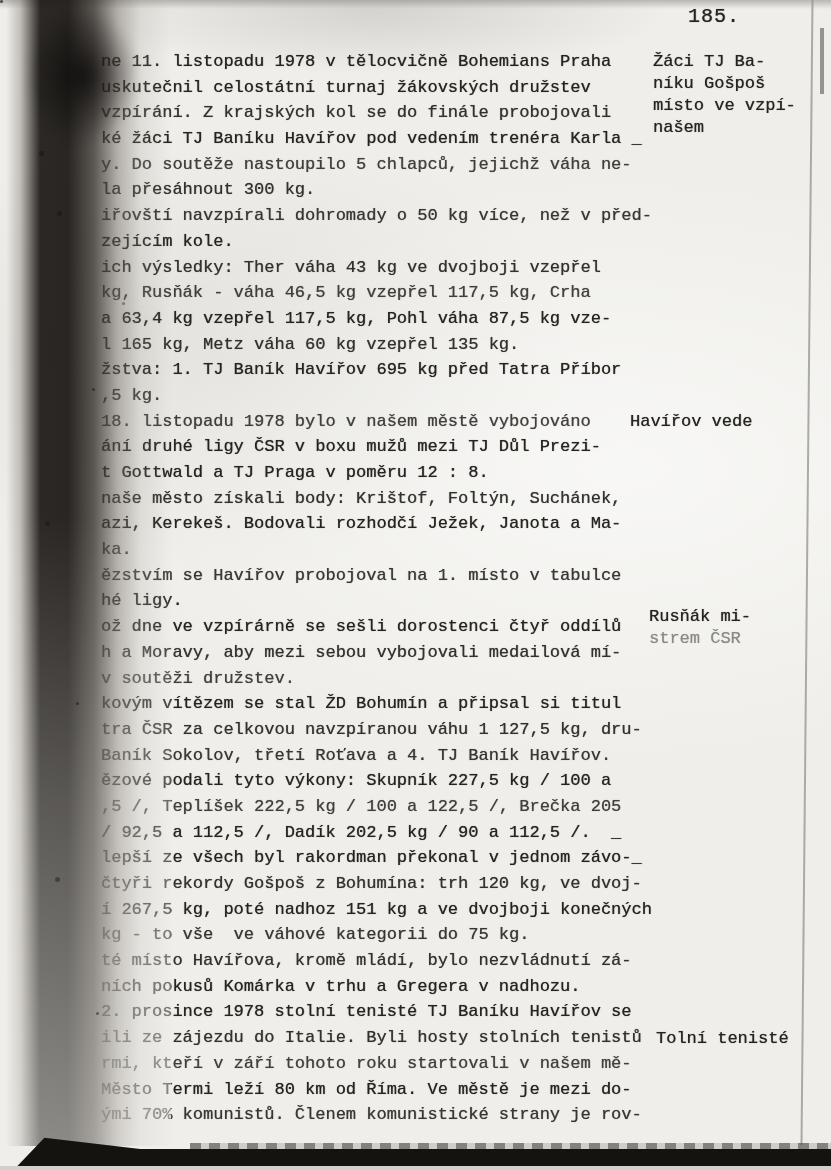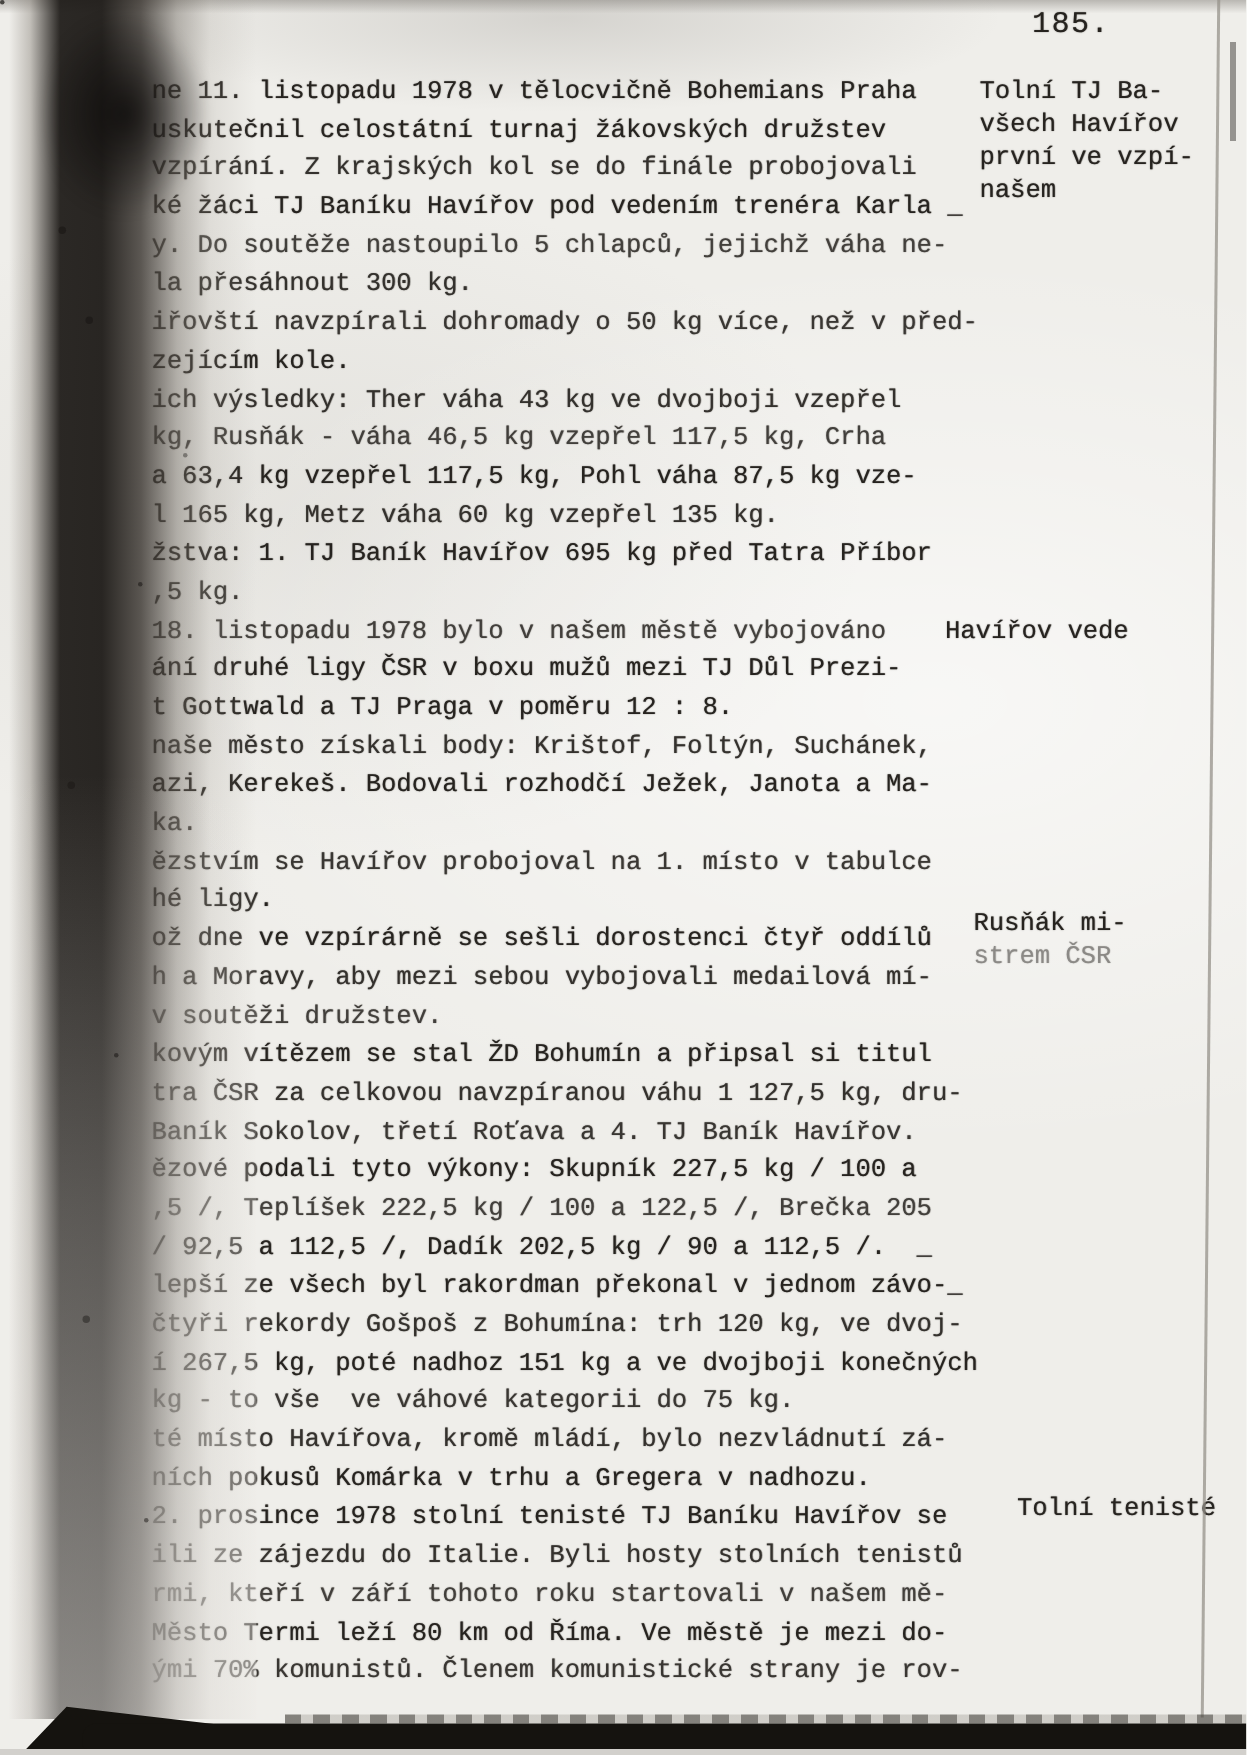--- a/index.html
+++ b/index.html
@@ -69,24 +69,24 @@
 <body style="--ink: #26231f;">
 
 <div class="page">
   <div class="top-smudge"></div>
 
   <div class="page-number ink">185.</div>
 
   <div class="body-text ink"><div class="bline">ne 11. listopadu 1978 v tělocvičně Bohemians Praha</div><div class="bline">uskutečnil celostátní turnaj žákovských družstev</div><div class="bline">vzpírání. Z krajských kol se do finále probojovali</div><div class="bline">ké žáci TJ Baníku Havířov pod vedením trenéra Karla _</div><div class="bline">y. Do soutěže nastoupilo 5 chlapců, jejichž váha ne-</div><div class="bline">la přesáhnout 300 kg.</div><div class="bline">iřovští navzpírali dohromady o 50 kg více, než v před-</div><div class="bline">zejícím kole.</div><div class="bline">ich výsledky: Ther váha 43 kg ve dvojboji vzepřel</div><div class="bline">kg, Rusňák - váha 46,5 kg vzepřel 117,5 kg, Crha</div><div class="bline">a 63,4 kg vzepřel 117,5 kg, Pohl váha 87,5 kg vze-</div><div class="bline">l 165 kg, Metz váha 60 kg vzepřel 135 kg.</div><div class="bline">žstva: 1. TJ Baník Havířov 695 kg před Tatra Příbor</div><div class="bline">,5 kg.</div><div class="bline">18. listopadu 1978 bylo v našem městě vybojováno</div><div class="bline">ání druhé ligy ČSR v boxu mužů mezi TJ Důl Prezi-</div><div class="bline">t Gottwald a TJ Praga v poměru 12 : 8.</div><div class="bline">naše město získali body: Krištof, Foltýn, Suchánek,</div><div class="bline">azi, Kerekeš. Bodovali rozhodčí Ježek, Janota a Ma-</div><div class="bline">ka.</div><div class="bline">ězstvím se Havířov probojoval na 1. místo v tabulce</div><div class="bline">hé ligy.</div><div class="bline">ož dne ve vzpírárně se sešli dorostenci čtyř oddílů</div><div class="bline">h a Moravy, aby mezi sebou vybojovali medailová mí-</div><div class="bline">v soutěži družstev.</div><div class="bline">kovým vítězem se stal ŽD Bohumín a připsal si titul</div><div class="bline">tra ČSR za celkovou navzpíranou váhu 1 127,5 kg, dru-</div><div class="bline">Baník Sokolov, třetí Roťava a 4. TJ Baník Havířov.</div><div class="bline">ězové podali tyto výkony: Skupník 227,5 kg / 100 a</div><div class="bline">,5 /, Teplíšek 222,5 kg / 100 a 122,5 /, Brečka 205</div><div class="bline">/ 92,5 a 112,5 /, Dadík 202,5 kg / 90 a 112,5 /.  _</div><div class="bline">lepší ze všech byl rakordman překonal v jednom závo-_</div><div class="bline">čtyři rekordy Gošpoš z Bohumína: trh 120 kg, ve dvoj-</div><div class="bline">í 267,5 kg, poté nadhoz 151 kg a ve dvojboji konečných</div><div class="bline">kg - to vše  ve váhové kategorii do 75 kg.</div><div class="bline">té místo Havířova, kromě mládí, bylo nezvládnutí zá-</div><div class="bline">ních pokusů Komárka v trhu a Gregera v nadhozu.</div><div class="bline">2. prosince 1978 stolní tenisté TJ Baníku Havířov se</div><div class="bline">ili ze zájezdu do Italie. Byli hosty stolních tenistů</div><div class="bline">rmi, kteří v září tohoto roku startovali v našem mě-</div><div class="bline">Město Termi leží 80 km od Říma. Ve městě je mezi do-</div><div class="bline">ými 70% komunistů. Členem komunistické strany je rov-</div></div>
 
   <div id="margin-notes">
-      <div class="margin-note ink" style="left: 653px; top: 51px;"><div>Tolní TJ Ba-</div><div>všech Havířov</div><div>první ve vzpí-</div><div>našem</div></div>
+      <div class="margin-note ink" style="left: 653px; top: 51px;"><div>Žáci TJ Ba-</div><div>níku Gošpoš</div><div>místo ve vzpí-</div><div>našem</div></div>
       <div class="margin-note ink" style="left: 630px; top: 411px;"><div>Havířov vede</div></div>
       <div class="margin-note ink" style="left: 649px; top: 606px;"><div>Rusňák mi-</div><div class="faint">strem ČSR</div></div>
-      <div class="margin-note ink" style="left: 656px; top: 996px; margin-left: 22px;"><div>Tolní tenisté</div></div>
+      <div class="margin-note ink" style="left: 656px; top: 1028px;"><div>Tolní tenisté</div></div>
     </div>
 
   <div class="binding-col"></div>
   <div class="binding-lighten"></div>
   <div class="binding-top-blob"></div>
   <div class="speckles"></div>
 
   <div class="edge-line"></div>
   <div class="edge-tick"></div>
 

